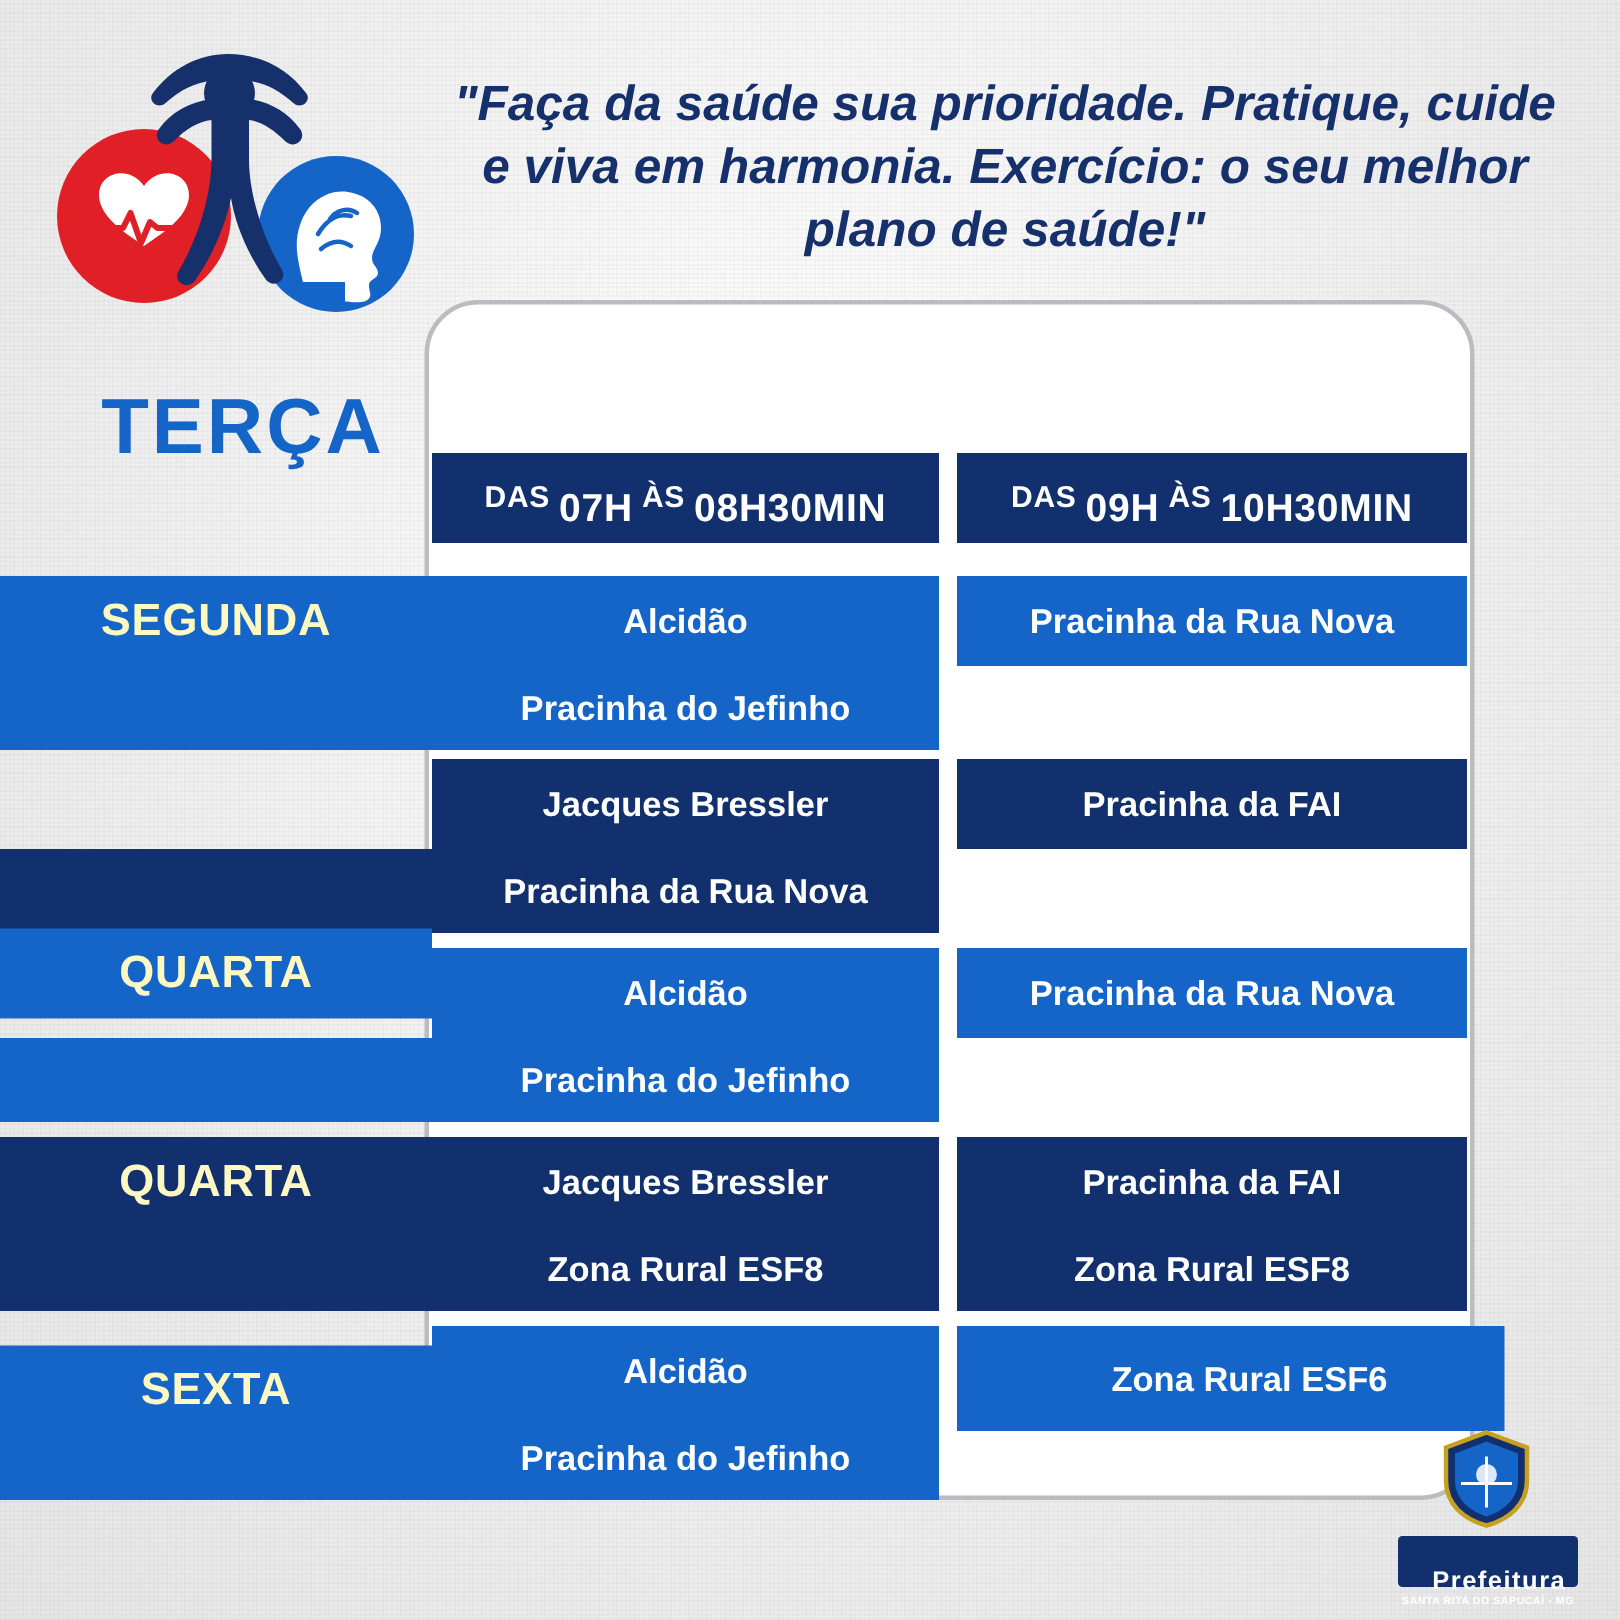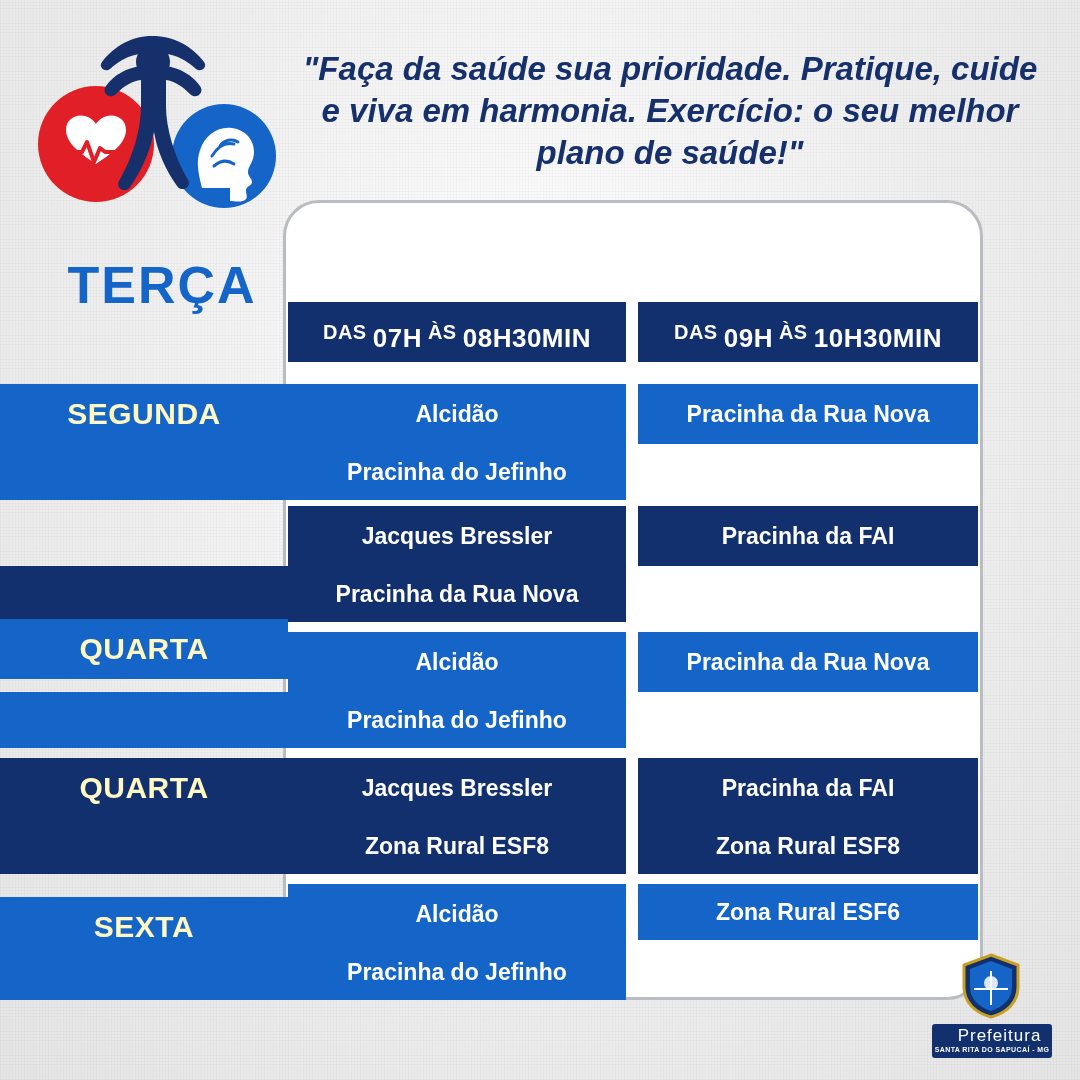--- a/index.html
+++ b/index.html
@@ -180,24 +180,24 @@
     bottom: 0;
     width: 120px;
     height: 34px;
     background: #12306e;
     border-radius: 3px;
     color: #fff;
     text-align: center;
   }
   #seal .bar .t1 {
     font-size: 17px;
-    font-weight: normal;
+    font-weight: bold;
     letter-spacing: 1px;
     line-height: 19px;
-    padding-top: 2px;
+    padding-top: 20px;
     margin-left: 15px;
   }
   #seal .bar .t2 {
     font-size: 7px;
     font-weight: bold;
     letter-spacing: .4px;
     line-height: 9px;
   }
 </style>
 </head>
@@ -306,21 +306,21 @@
     <div class="cell c2 navy" style="top:516px;height:56px;">
       <span>Zona Rural ESF8</span>
     </div>
 
     <div class="daylabel blue" style="top:595px;height:60px;">
       <span>SEXTA</span>
     </div>
     <div class="cell c1 blue" style="top:582px;height:60px;">
       <span>Alcidão</span>
     </div>
-    <div class="cell c2 blue" style="top:582px;height:56px;">
+    <div class="cell c2 blue" style="top:582px;height:70px;padding-left:25px;">
       <span>Zona Rural ESF6</span>
     </div>
     <div class="daylabel blue" style="top:642px;height:56px;"></div>
     <div class="cell c1 blue" style="top:642px;height:56px;">
       <span>Pracinha do Jefinho</span>
     </div>
     <div class="cell c2 empty" style="top:642px;height:56px;">
       <span></span>
     </div>
 

